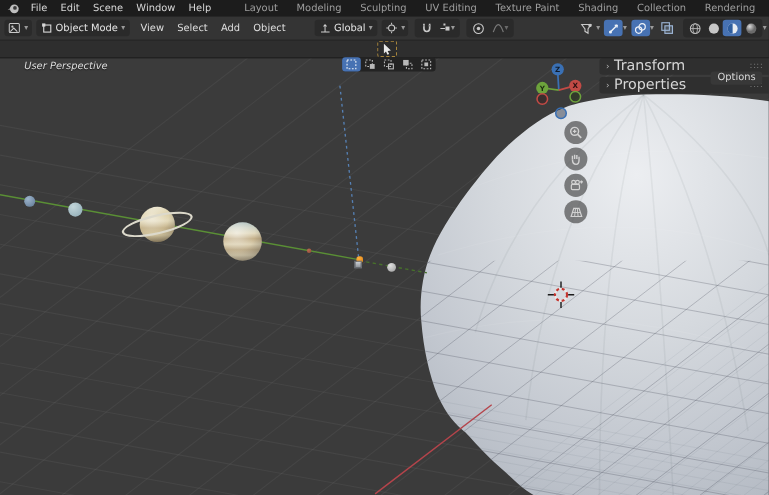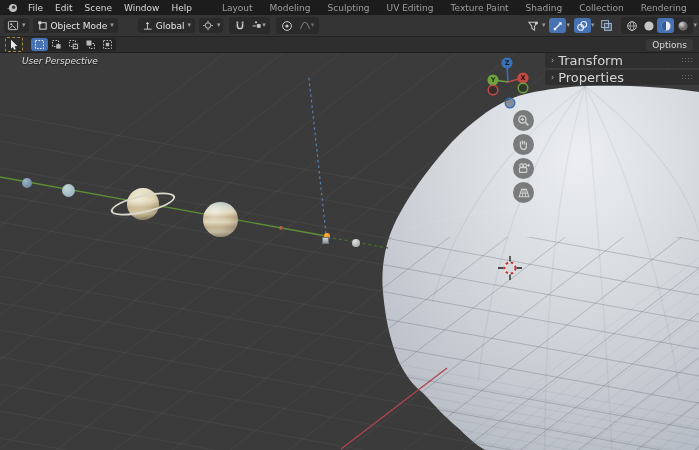--- a/index.html
+++ b/index.html
@@ -22,21 +22,21 @@
   .hmenu{color:#dedede;font-size:9px;padding:2px 6px;flex:none;}
   .chev{color:#9a9a9a;font-size:7px;line-height:1;}
   .iconbtn{display:flex;align-items:center;justify-content:center;width:17px;height:15px;
     border-radius:3px;flex:none;}
   .iconbtn.blue{background:#4772b3;}
   .igroup{display:flex;align-items:center;background:#2a2a2a;border-radius:3px;padding:1px 2px;margin-left:6px;flex:none;}
   .right-cluster{margin-left:auto;display:flex;align-items:center;flex:none;padding-right:2px;}
 
   
   .toolbar{position:absolute;left:0;top:37px;width:699px;height:15px;background:#2e2e2e;
-    display:flex;align-items:center;border-bottom:1px solid #1f1f1f;z-index:20;}
+    display:flex;align-items:center;border-bottom:1px solid #1f1f1f;z-index:20;flex-direction:column;}
   .tool-active{width:16px;height:13px;margin-left:5px;border:1px dashed #a8863c;border-radius:2px;
     background:#2b2b2b;display:flex;align-items:center;justify-content:center;flex:none;}
   .selmodes{display:flex;background:#232323;border-radius:3px;margin-left:8px;padding:0;flex:none;}
   .selmode{width:17px;height:13px;display:flex;align-items:center;justify-content:center;border-radius:3px;}
   .selmode.active{background:#4772b3;}
   .options{margin-left:auto;margin-right:6px;color:#d8d8d8;font-size:9px;padding:1px 6px;background:#383838;border-radius:3px;}
 
   
   .viewport{position:absolute;left:0;top:52px;width:699px;height:398px;background:#3b3b3b;overflow:hidden;}
   .scene-svg{position:absolute;left:0;top:0;z-index:1;}
@@ -100,20 +100,26 @@
 
     <span class="hbtn">
       <svg width="11" height="11" viewBox="0 0 12 12">
         <rect x="3" y="3" width="7" height="7" fill="none" stroke="#d8d8d8" stroke-width="1.1"></rect>
         <rect x="1.4" y="1.4" width="3.2" height="3.2" fill="#d8d8d8"></rect>
       </svg>
       <span>Object Mode</span>
       <span class="chev">▾</span>
     </span>
 
+    <div id="hmenus" style="display:flex;margin-left:4px">
+        <span class="hmenu">View</span>
+        <span class="hmenu">Select</span>
+        <span class="hmenu">Add</span>
+        <span class="hmenu">Object</span>
+      </div>
 
     <span class="hbtn" style="margin-left:20px">
       <svg width="11" height="11" viewBox="0 0 12 12">
         <path d="M2,10 H10.5 M6,10 V2.5 M6,2.5 l-1.5,2 M6,2.5 l1.5,2" fill="none" stroke="#cfcfcf" stroke-width="1"></path>
       </svg>
       <span>Global</span>
       <span class="chev">▾</span>
     </span>
 
     <span class="hbtn" style="padding:2px 3px">

